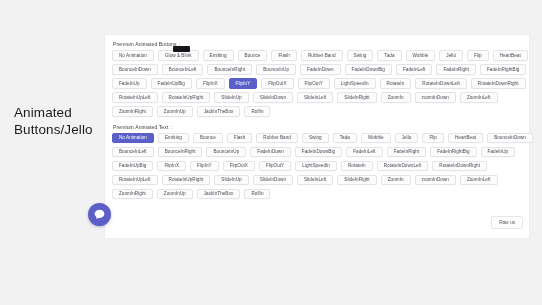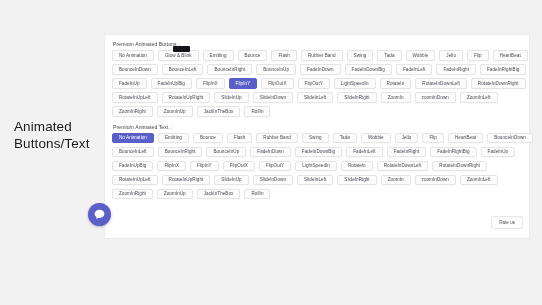--- a/index.html
+++ b/index.html
@@ -12,21 +12,21 @@
     background: #f2f2f3;
     font-family: "Liberation Sans", sans-serif;
     overflow: hidden;
     position: relative;
   }
 
   
   .left-caption {
     position: absolute;
     left: 14px;
-    top: 118px;
+    top: 104px;
     width: 92px;
     font-size: 13.5px;
     line-height: 17px;
     color: #1c1c1e;
     letter-spacing: .1px;
   }
 
   
   .panel {
     position: absolute;
@@ -131,21 +131,21 @@
     box-shadow: 0 1px 3px rgba(40,40,90,.28);
     cursor: pointer;
   }
   .chat-widget svg { display: block; }
 </style>
 </head>
 <body>
 
 <div class="left-caption">
   <div>Animated</div>
-  <div>Buttons/Text</div>
+  <div>Buttons/Jello</div>
 </div>
 
 <div class="panel">
   <div class="panel-inner">
     <div id="sections-host">
         <div class="section">
           <div class="section-title"><span>Premium Animated Buttons</span><span class="colon">:</span></div>
           <div class="row">
             <div class="pill">
               <span>No Animation</span>

